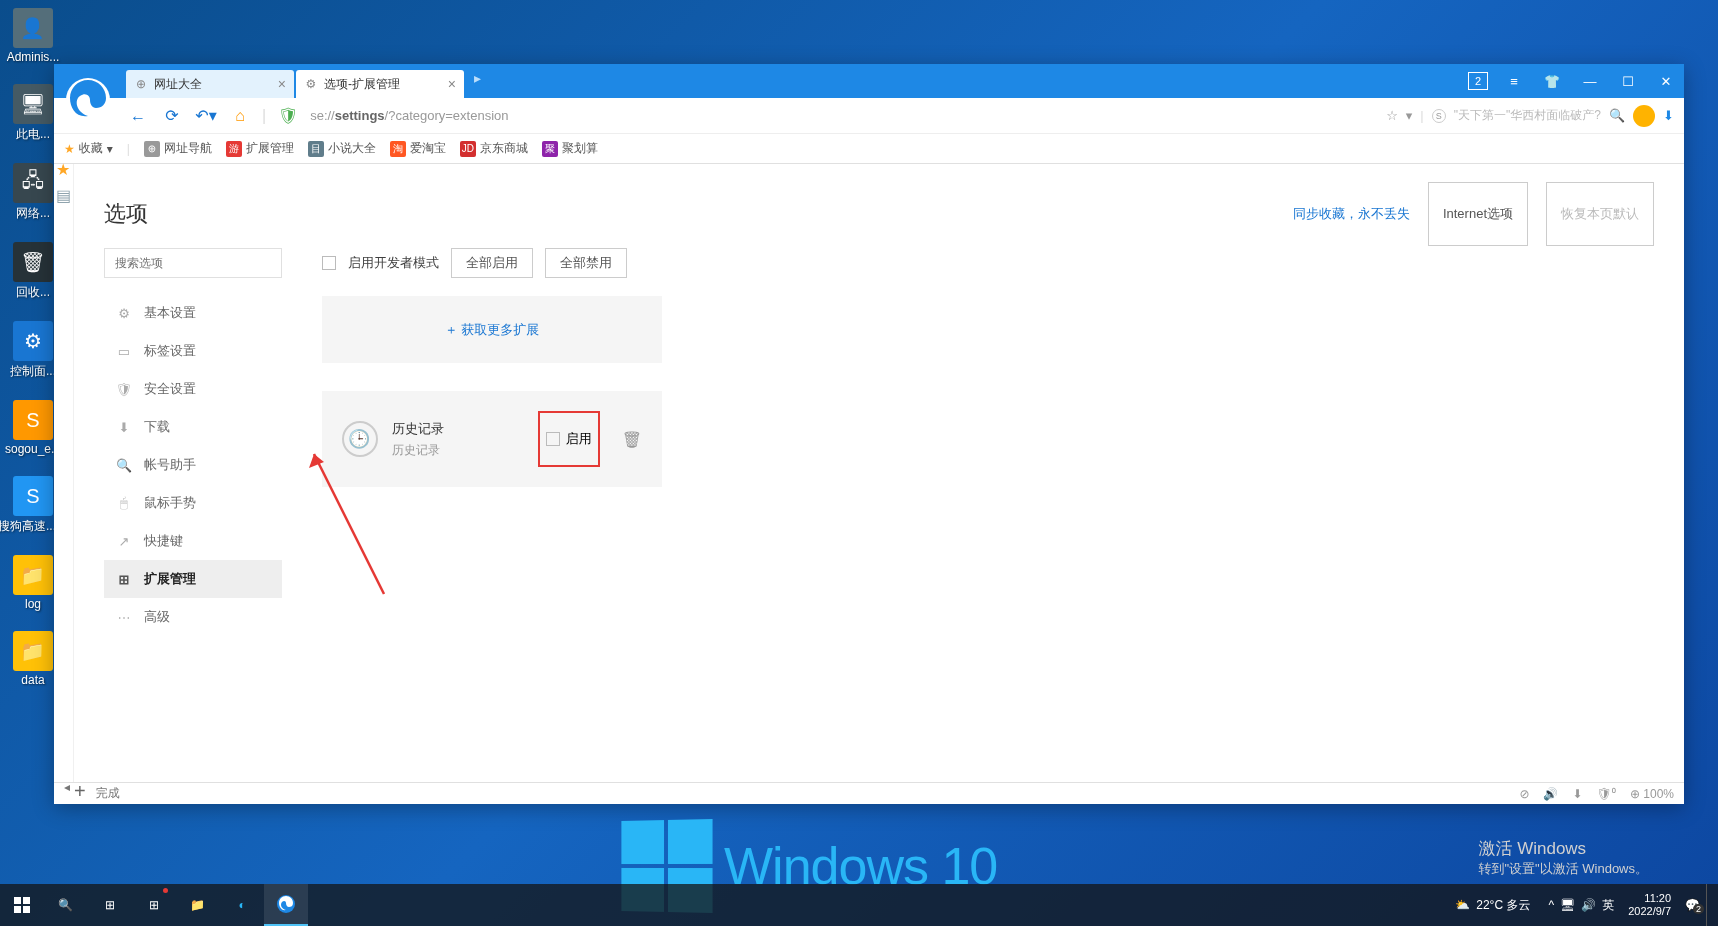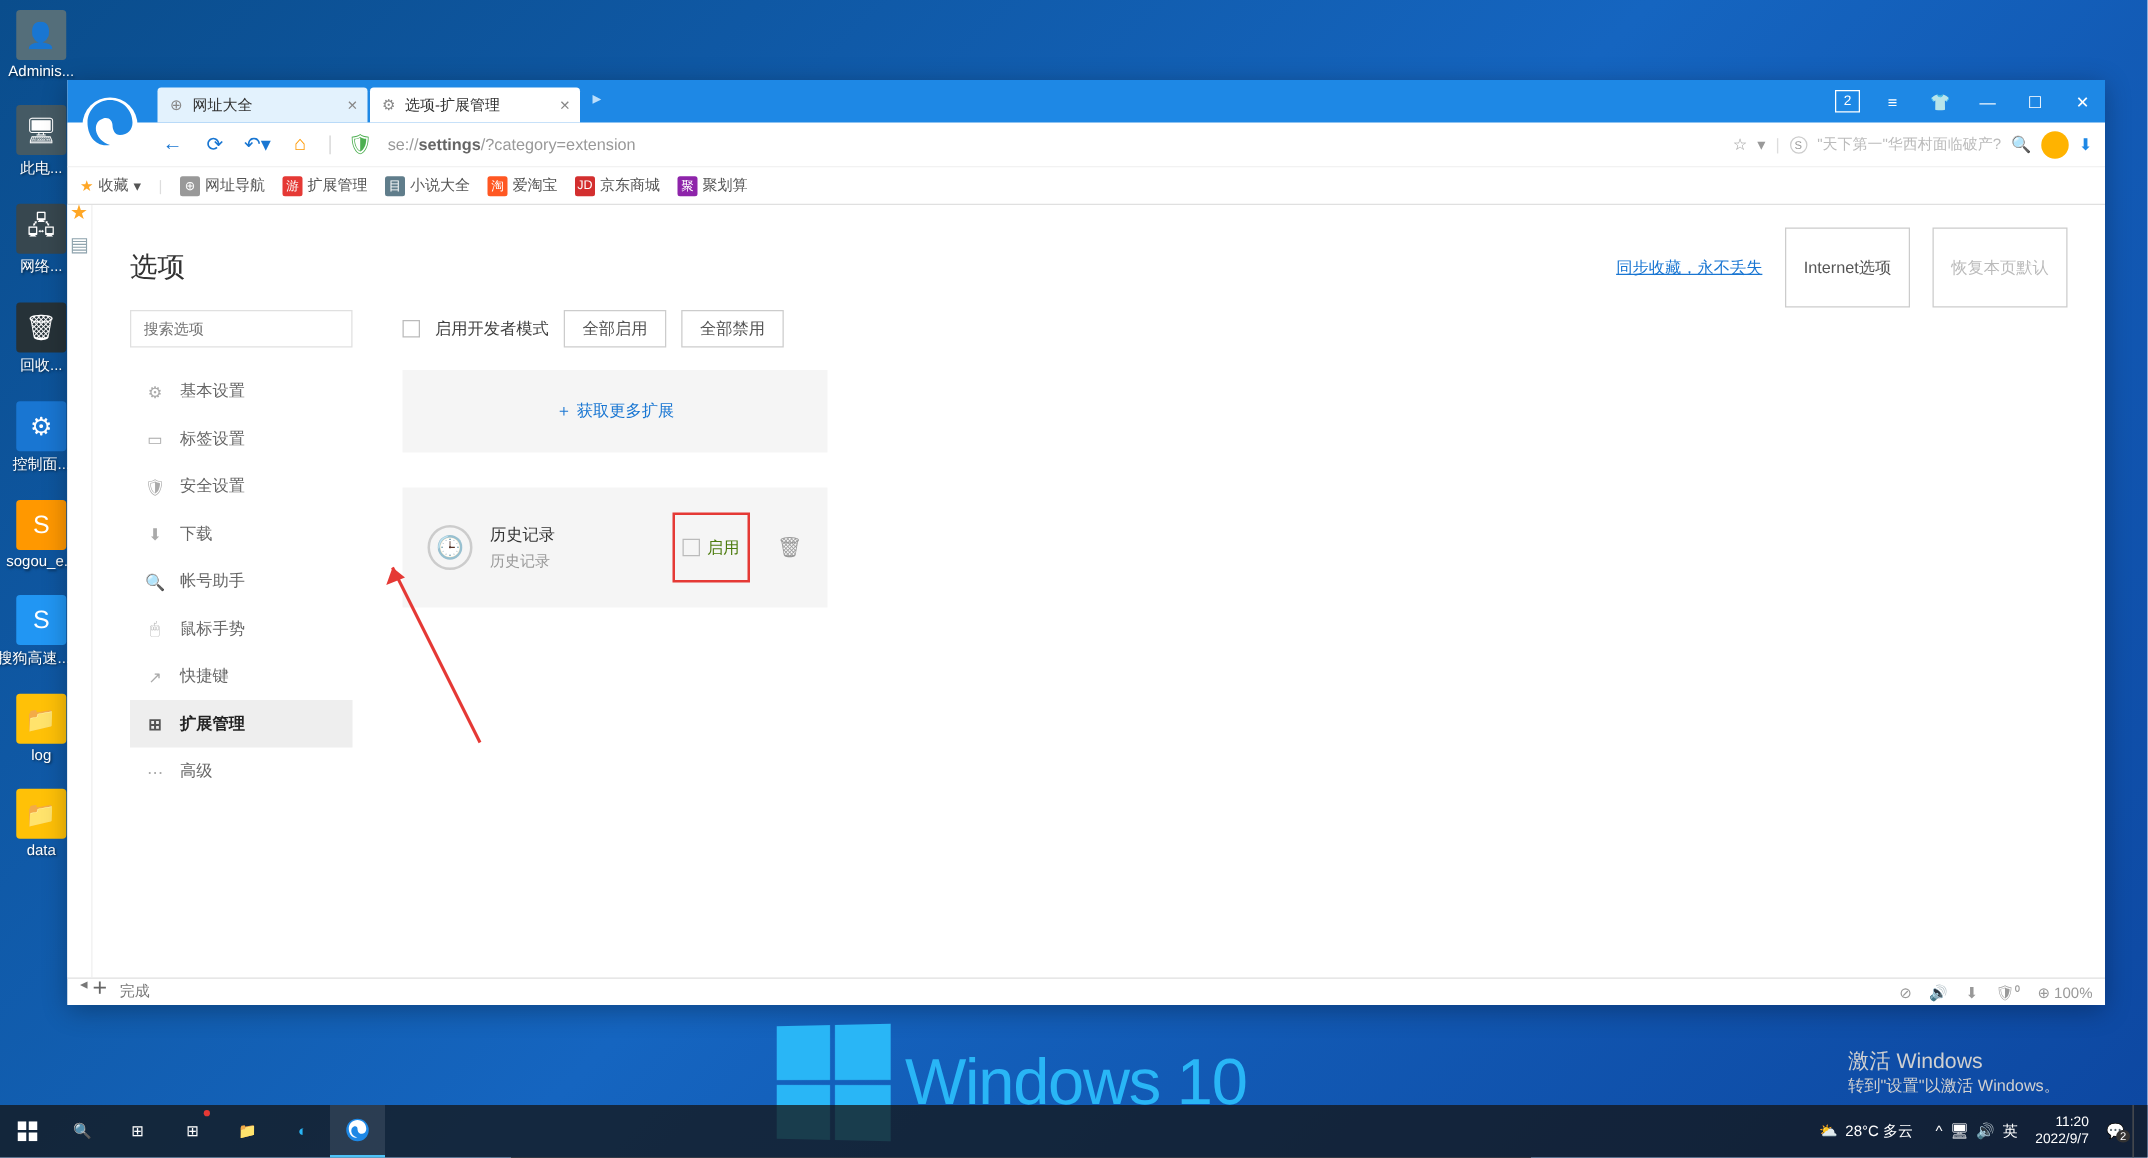--- a/index.html
+++ b/index.html
@@ -49,21 +49,21 @@
 .side-strip .s2 { color: #90a4ae; }
 
 
 .content { flex: 1; display: flex; background: #fff; }
 .left-margin { width: 20px; background: #fff; border-right: 1px solid #f0f0f0; }
 .main { flex: 1; padding: 18px 30px; position: relative; }
 
 .page-header { display: flex; align-items: center; margin-bottom: 2px; gap: 21px; }
 .page-title { font-size: 22px; font-weight: normal; color: #333; }
 .header-actions { margin-left: auto; display: flex; align-items: center; gap: 18px; font-size: 13px; }
-.link-blue { color: #1976d2; cursor: pointer; text-decoration: underline; }
+.link-blue { color: #1976d2; cursor: pointer; }
 .btn-outline { border: 1px solid #ccc; background: #fff; padding: 22px 14px; font-size: 13px; color: #555; cursor: pointer; }
 .btn-outline.disabled { color: #bbb; }
 
 .body-row { display: flex; gap: 40px; }
 .settings-sidebar { width: 178px; }
 .search-box { width: 100%; height: 30px; border: 1px solid #e0e0e0; padding: 0 10px; font-size: 12px; color: #333; margin-bottom: 16px; }
 .menu-item { display: flex; align-items: center; gap: 12px; padding: 10px 12px; font-size: 13px; color: #666; cursor: pointer; }
 .menu-item .mico { width: 16px; height: 16px; color: #aaa; display: flex; align-items: center; justify-content: center; }
 .menu-item.active { background: #eeeeee; color: #222; font-weight: bold; }
 .menu-item.active .mico { color: #555; }
@@ -77,21 +77,21 @@
 .section-title { font-size: 13px; color: #333; font-weight: bold; margin-bottom: 10px; display: flex; align-items: center; gap: 20px; }
 .section-title .chkwrap { display: flex; align-items: center; gap: 8px; font-weight: normal; color: #666; }
 
 .card { background: #f5f5f5; width: 340px; padding: 24px; text-align: center; margin-bottom: 28px; }
 .card .plus-link { color: #1976d2; font-size: 13px; cursor: pointer; }
 
 .ext-card { background: #f5f5f5; width: 340px; padding: 20px; display: flex; align-items: center; gap: 14px; position: relative; }
 .ext-ico { width: 36px; height: 36px; border-radius: 50%; border: 2px solid #ccc; display: flex; align-items: center; justify-content: center; color: #bbb; font-size: 18px; }
 .ext-info .name { font-size: 13px; color: #333; margin-bottom: 4px; }
 .ext-info .desc { font-size: 12px; color: #999; }
-.ext-enable { display: flex; align-items: center; gap: 6px; margin-left: auto; font-size: 13px; color: #4d7c0f; border: 2px solid #e53935; padding: 17px 6px; }
+.ext-enable { display: flex; align-items: center; gap: 6px; margin-left: auto; font-size: 13px; color: #000000; border: 2px solid #e53935; padding: 17px 6px; }
 .ext-del { color: #999; cursor: pointer; margin-left: 8px; }
 
 
 .arrow-anno { position: absolute; width: 120px; height: 160px; pointer-events: none; }
 
 
 .statusbar { height: 22px; background: #fff; border-top: 1px solid #e0e0e0; display: flex; align-items: center; padding: 0 10px; font-size: 12px; color: #777; }
 .statusbar .right { margin-left: auto; display: flex; align-items: center; gap: 14px; color: #999; }
 .status-nav { display: flex; gap: 4px; margin-right: 10px; }
 .status-add { color: #666; font-size: 20px; margin-bottom: 4px; }
@@ -381,21 +381,21 @@
   <div class="tb active">
       <svg width="20" height="20" viewBox="0 0 20 20">
         <circle cx="10" cy="10" r="9" fill="#1e88e5"></circle>
         <path d="M10 2 C14 2 17 5 17 9 C17 12 15 13 13 13 C11 13 10 11 10 9 C10 7 8 6 6 8 C4 10 5 15 10 16 C5 17 3 12 3 9 C3 5 6 2 10 2 Z" fill="#fff"></path>
       </svg>
     </div>
 
   <div class="right">
     <div class="weather">
       <span>⛅</span>
-      <span>28°C 多云</span>
+      <span>22°C 多云</span>
     </div>
     <span>^</span>
     <span>🖥</span>
     <span>🔊</span>
     <span>英</span>
     <div class="clock">
       <div>11:20</div>
       <div>2022/9/7</div>
     </div>
     <span style="position:relative">💬<span style="position:absolute;bottom:-2px;right:-4px;font-size:9px;background:#333;border-radius:6px;padding:0 3px">2</span></span>

